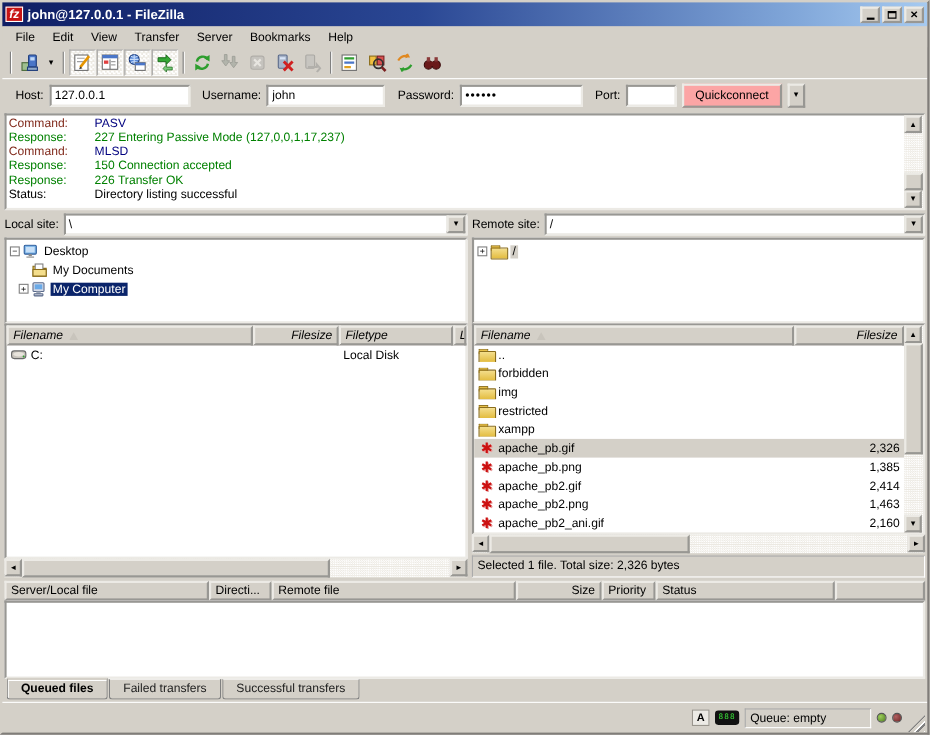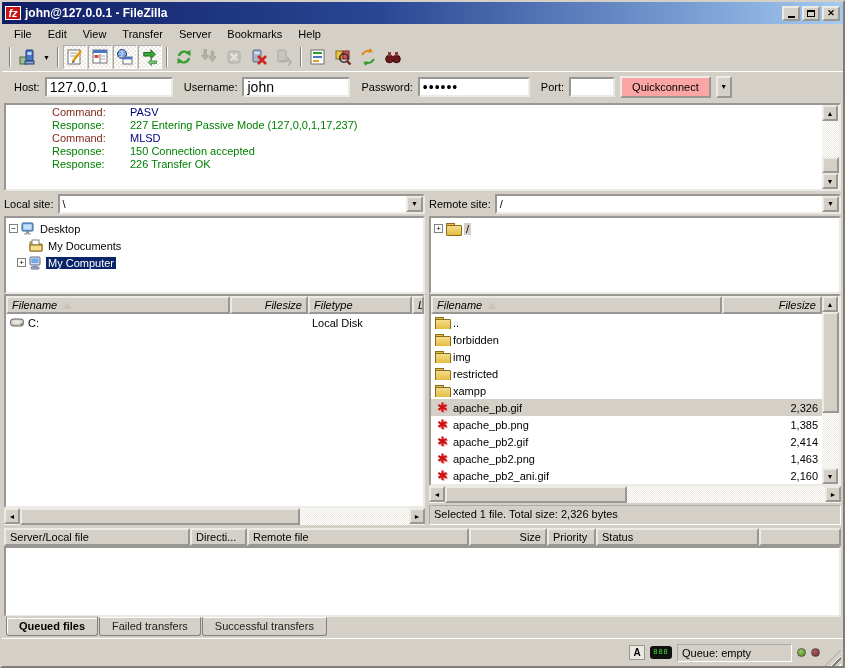--- a/index.html
+++ b/index.html
@@ -32,28 +32,28 @@
   .tb-btn.pressed { border:1px inset #fff;
       background:conic-gradient(#fff 0 25%, #ECE9E2 0 50%, #fff 0 75%, #ECE9E2 0); background-size:4px 4px; }
   .tb-btn svg { display:block; }
   .tb-drop { width:13px; height:22px; display:flex; align-items:center; justify-content:center; font-size:7px; color:#000; }
   .dis { opacity:.45; filter:grayscale(80%); }
 
   
   .quickbar { height:30px; flex:0 0 30px; display:flex; align-items:center; padding-left:6px; gap:5px; border-top:1px solid #fff; }
   .qc-label { margin-left:6px; }
   .txt { height:20px; background:#fff; border:2px inset #ECEAE5; font-family:"Liberation Sans",sans-serif;
-         font-size:14px; padding:1px 3px; }
+         font-size:11px; padding:1px 3px; }
   .qc-host { width:128px; } .qc-user { width:108px; } .qc-pass { width:112px; letter-spacing:1px; } .qc-port { width:46px; }
   .qc-btn { height:22px; padding:2px 10px; background:#fca5a5; border:2px outset #ECEAE5; font-size:11px; }
   .qc-btn-drop { height:22px; width:16px; background:#D4D0C8; border:2px outset #ECEAE5; font-size:7px; text-align:center; }
 
   
   .log-wrap { flex:0 0 88px; margin:2px; background:#fff; border:2px inset #ECEAE5; display:flex; }
-  .log-lines { flex:1; padding:1px 2px; overflow:hidden;margin-left:44px; }
+  .log-lines { flex:1; padding:1px 2px; overflow:hidden; }
   .log-row { display:flex; line-height:13px; white-space:nowrap; }
   .log-label { width:78px; flex:0 0 78px; }
   .c-command .log-label { color:#812A1C; } .c-command .log-text { color:#00007F; }
   .c-response .log-label, .c-response .log-text { color:#008000; }
   .c-status .log-label, .c-status .log-text { color:#000; }
 
   
   .vscroll { width:17px; flex:0 0 17px; display:flex; flex-direction:column;
       background:conic-gradient(#fff 0 25%, #ECE9E2 0 50%, #fff 0 75%, #ECE9E2 0); background-size:2px 2px; }
   .hscroll { height:17px; flex:0 0 17px; display:flex;
@@ -311,20 +311,24 @@
           <span class="log-text">MLSD</span>
         </div>
       <div class="log-row c-response">
           <span class="log-label">Response:</span>
           <span class="log-text">150 Connection accepted</span>
         </div>
       <div class="log-row c-response">
           <span class="log-label">Response:</span>
           <span class="log-text">226 Transfer OK</span>
         </div>
+      <div class="log-row c-status">
+          <span class="log-label">Status:</span>
+          <span class="log-text">Directory listing successful</span>
+        </div>
     </div>
     <div class="vscroll">
       <div class="sb-btn">▲</div>
       <div class="sb-track-v">
           <div class="sb-thumb-v" style="bottom:0; height:16px;"></div>
         </div>
       <div class="sb-btn">▼</div>
     </div>
   </div>
 

